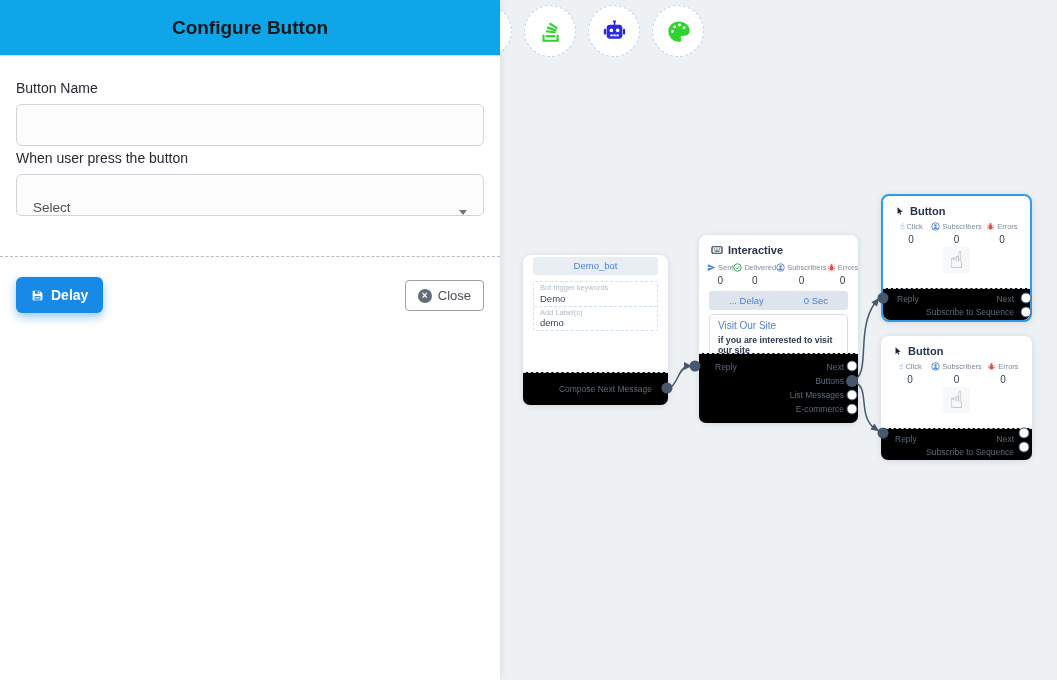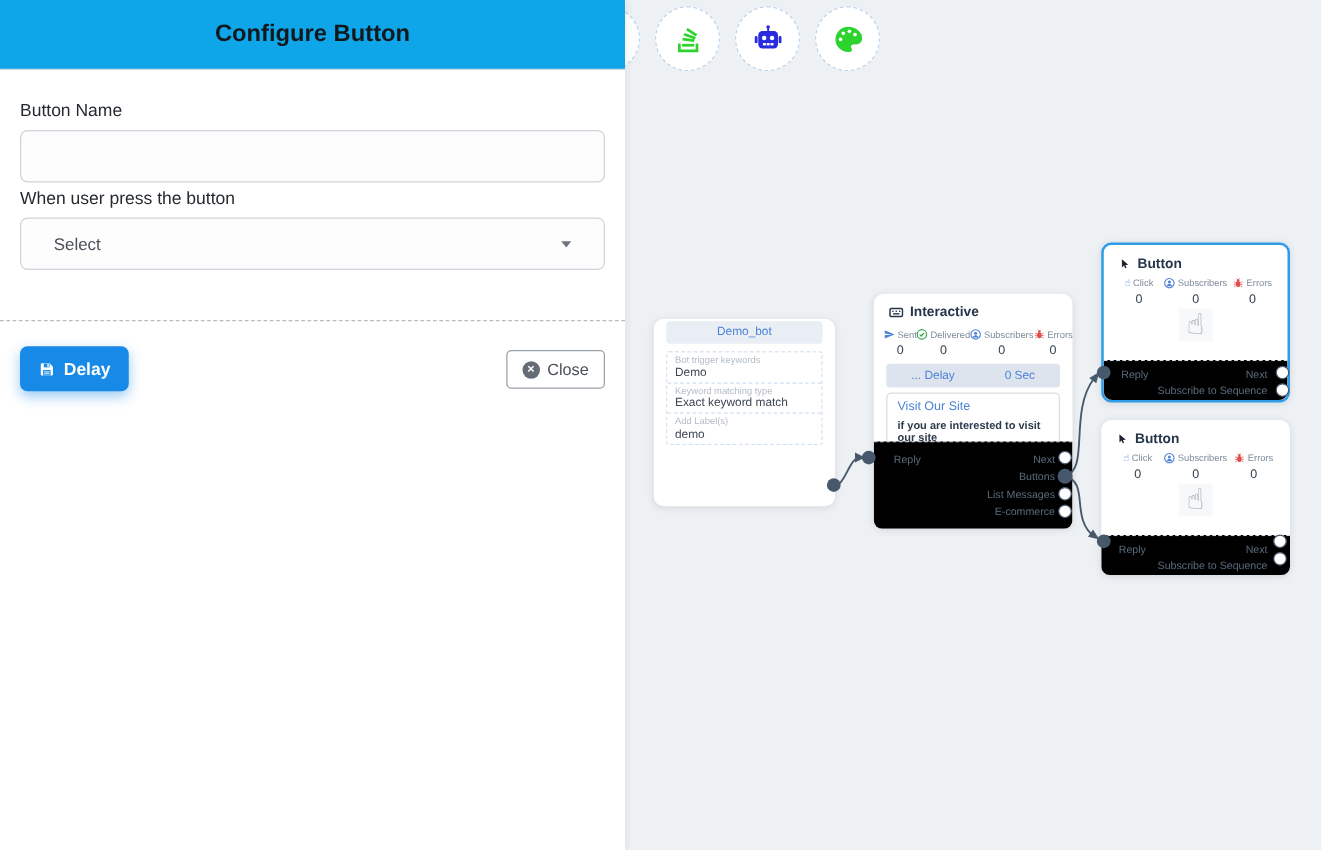--- a/index.html
+++ b/index.html
@@ -58,22 +58,22 @@
   #panel { position:absolute; left:0; top:0; width:500px; height:680px; background:#fff;
     z-index:10; box-shadow:2px 0 6px rgba(0,0,0,.06); }
   #panel-header { height:56px; background:#0ea5e9; border-bottom:1px solid #d4d9dd;
     display:flex; align-items:center; justify-content:center;
     font-size:19px; font-weight:700; color:#13181d; }
   #panel-body { padding:24px 16px 0; }
   .form-label { display:block; font-size:14px; color:#252a30; margin-bottom:8px; }
   .text-input { width:100%; height:42px; border:1px solid #ced4da; border-radius:6px;
     background:#fdfdfe; outline:none; padding:0 12px; font-size:14px; color:#333; }
   .select-box { margin-top:0; width:100%; height:42px; border:1px solid #ced4da; border-radius:6px;
-    background:#fdfdfe; display:flex; align-items:center; justify-content:space-between;
-    padding:0 26px; font-size:13.5px; color:#495057; cursor:pointer; }
+    background:#fdfdfe; display:flex; align-items:flex-end; justify-content:space-between;
+    padding:0 16px; font-size:13.5px; color:#495057; cursor:pointer; }
   .caret { width:0; height:0; border-left:4.5px solid transparent; border-right:4.5px solid transparent;
     border-top:5.5px solid #6c757d; }
   .group2 { margin-top:4px; }
   .dashed-divider { border-top:1px dashed #b6bdc4; margin:40px -16px 0; }
   .btn-row { display:flex; justify-content:space-between; align-items:flex-start; margin-top:20px; }
   .btn-save { display:inline-flex; align-items:center; gap:7px; background:#1789e6; border:none;
     color:#fff; font-weight:700; font-size:14px; padding:10px 15px; border-radius:6px;
     box-shadow:0 4px 10px rgba(23,137,230,.45); cursor:pointer;
     font-family:"Liberation Sans",sans-serif; }
   .btn-close { display:inline-flex; align-items:center; gap:6px; background:#fff;
@@ -141,27 +141,26 @@
   <div class="node" style="left:523px;top:255px;width:145px;height:150px;">
     <div class="bot-pill">
       <span>Demo_bot</span>
     </div>
     <div class="start-fields">
       <div class="fgroup">
         <div class="f-label">Bot trigger keywords</div>
         <div class="f-value">Demo</div>
       </div>
       <div class="fgroup">
-        <div class="f-label">Keyword matching type</div>
-        <div class="f-value">Exact keyword match</div>
-      </div>
-      <div class="fgroup">
         <div class="f-label">Add Label(s)</div>
         <div class="f-value">demo</div>
       </div>
+    </div>
+    <div class="node-footer" style="height:33px;">
+      <span class="port-label" style="right:16px;top:11px;">Compose Next Message</span>
     </div>
   </div>
 
   <div class="node" style="left:699px;top:235px;width:159px;height:188px;">
     <div class="node-header">
       <svg width="12" height="12" viewBox="0 0 24 24">
         <rect x="2" y="5.5" width="20" height="13" rx="2" fill="none" stroke="#25354a" stroke-width="2.4"></rect>
         <g fill="#25354a">
           <rect x="5.5" y="9" width="2.2" height="2.2"></rect>
             <rect x="10.9" y="9" width="2.2" height="2.2"></rect>

